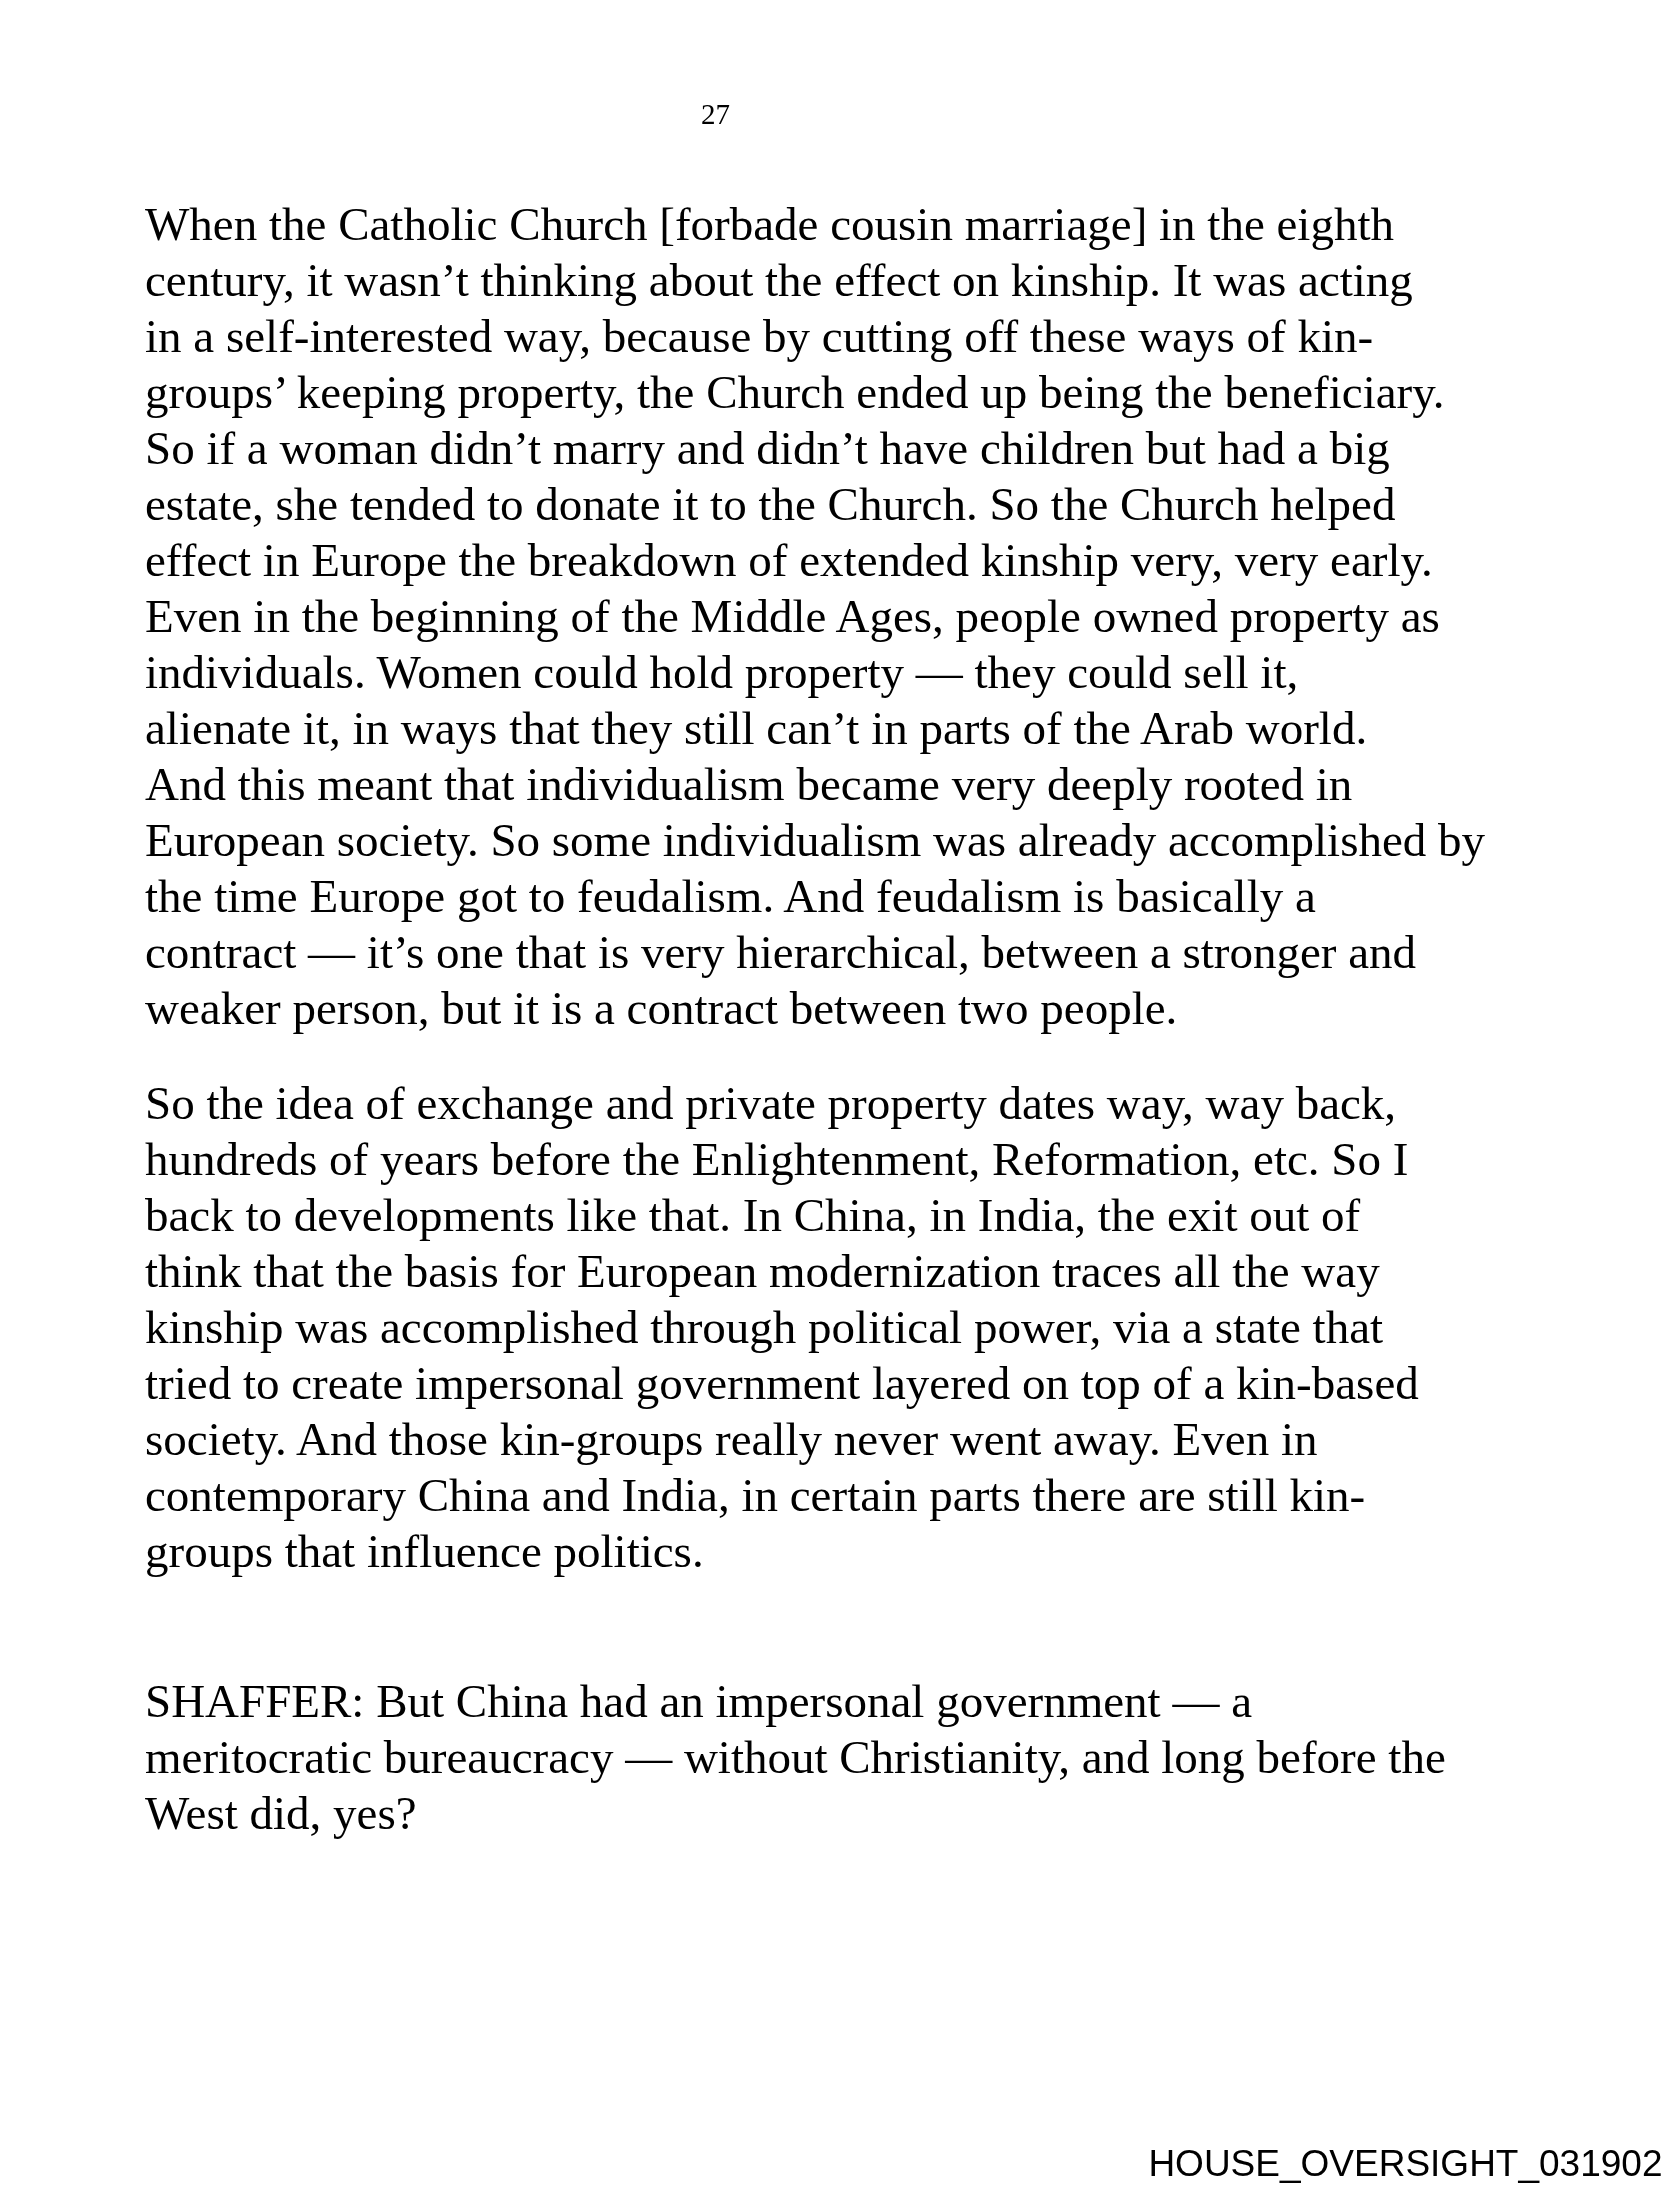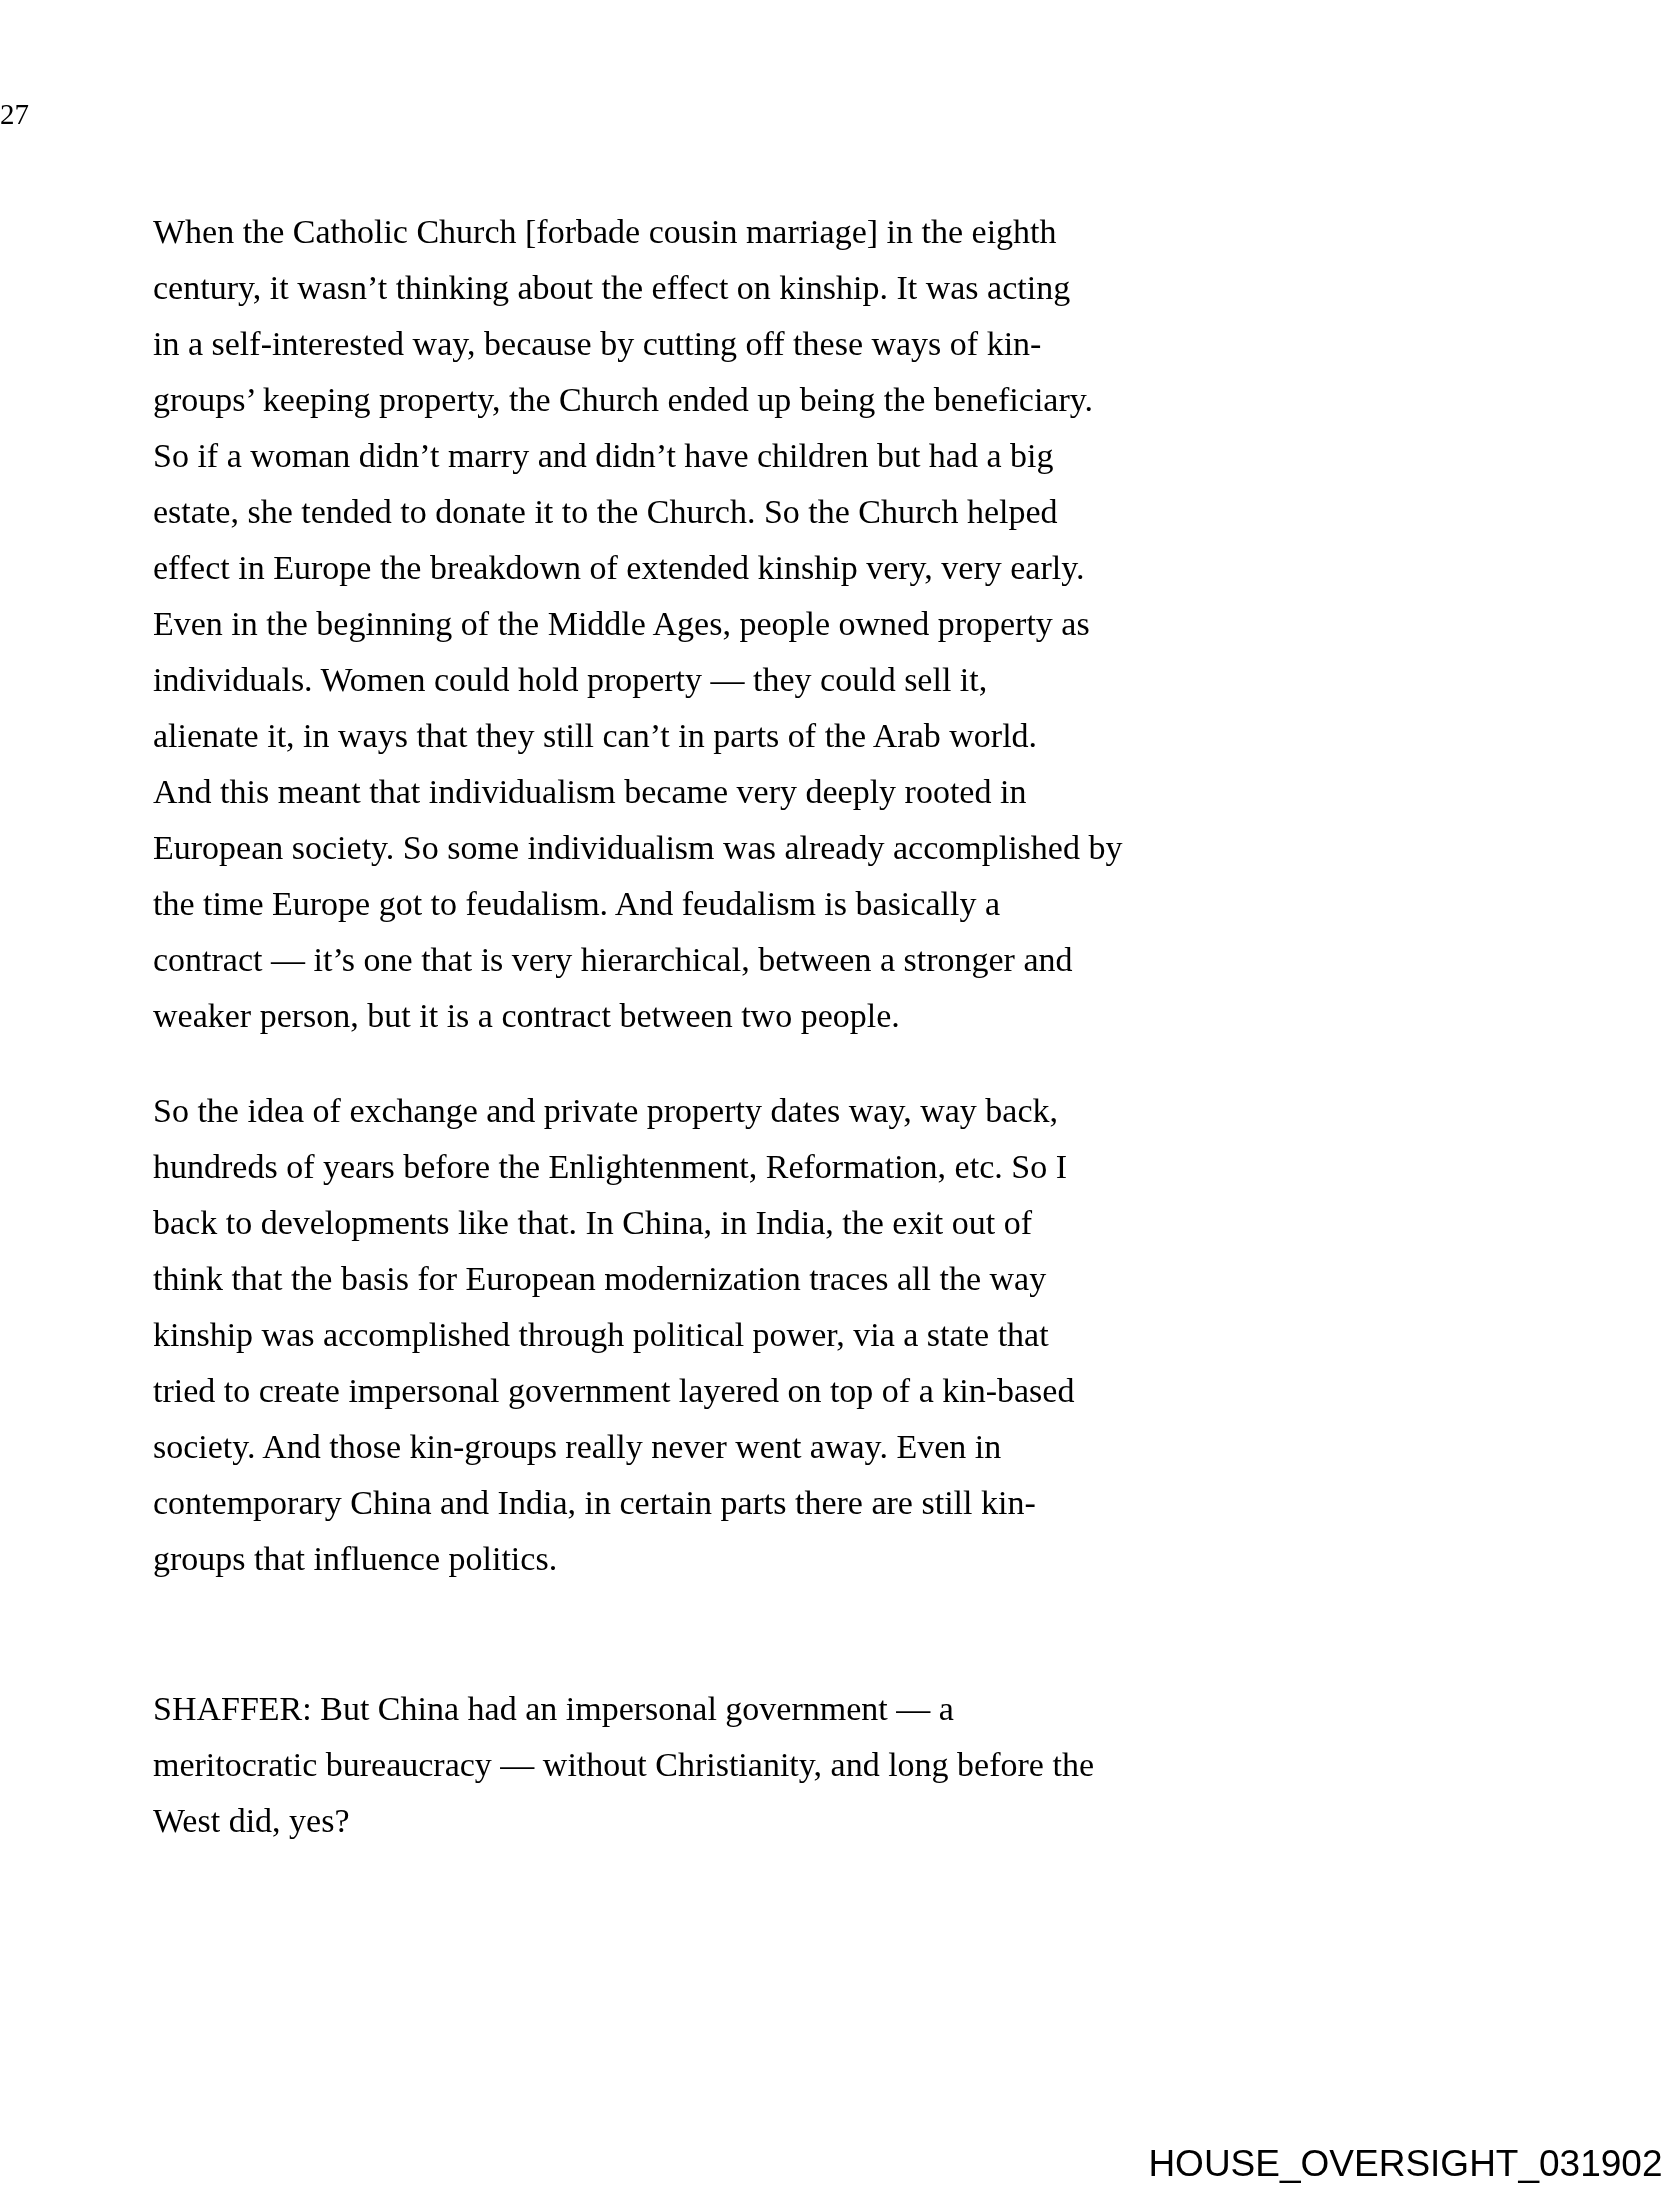--- a/index.html
+++ b/index.html
@@ -12,32 +12,33 @@
       height: 2205px;
       position: relative;
       overflow: hidden;
       color: #000000;
     }
     .page-number {
       position: absolute;
       top: 97px;
       left: 0;
       width: 1431px;
+      text-align: center;
       font-family: "Liberation Serif", serif;
       font-size: 29px;
       line-height: 34px;
     }
     .body-text {
       position: absolute;
       left: 145px;
       width: 1414px;
       font-family: "Liberation Serif", serif;
-      font-size: 34px;
+      font-size: 47px;
       line-height: 56px;
-      margin: 8px;
+      margin: 0;
     }
     .line {
       display: block;
       white-space: nowrap;
     }
     #para-1 { top: 196px; }
     #para-2 { top: 1075px; }
     #para-3 { top: 1673px; }
     .footer-id {
       position: absolute;

